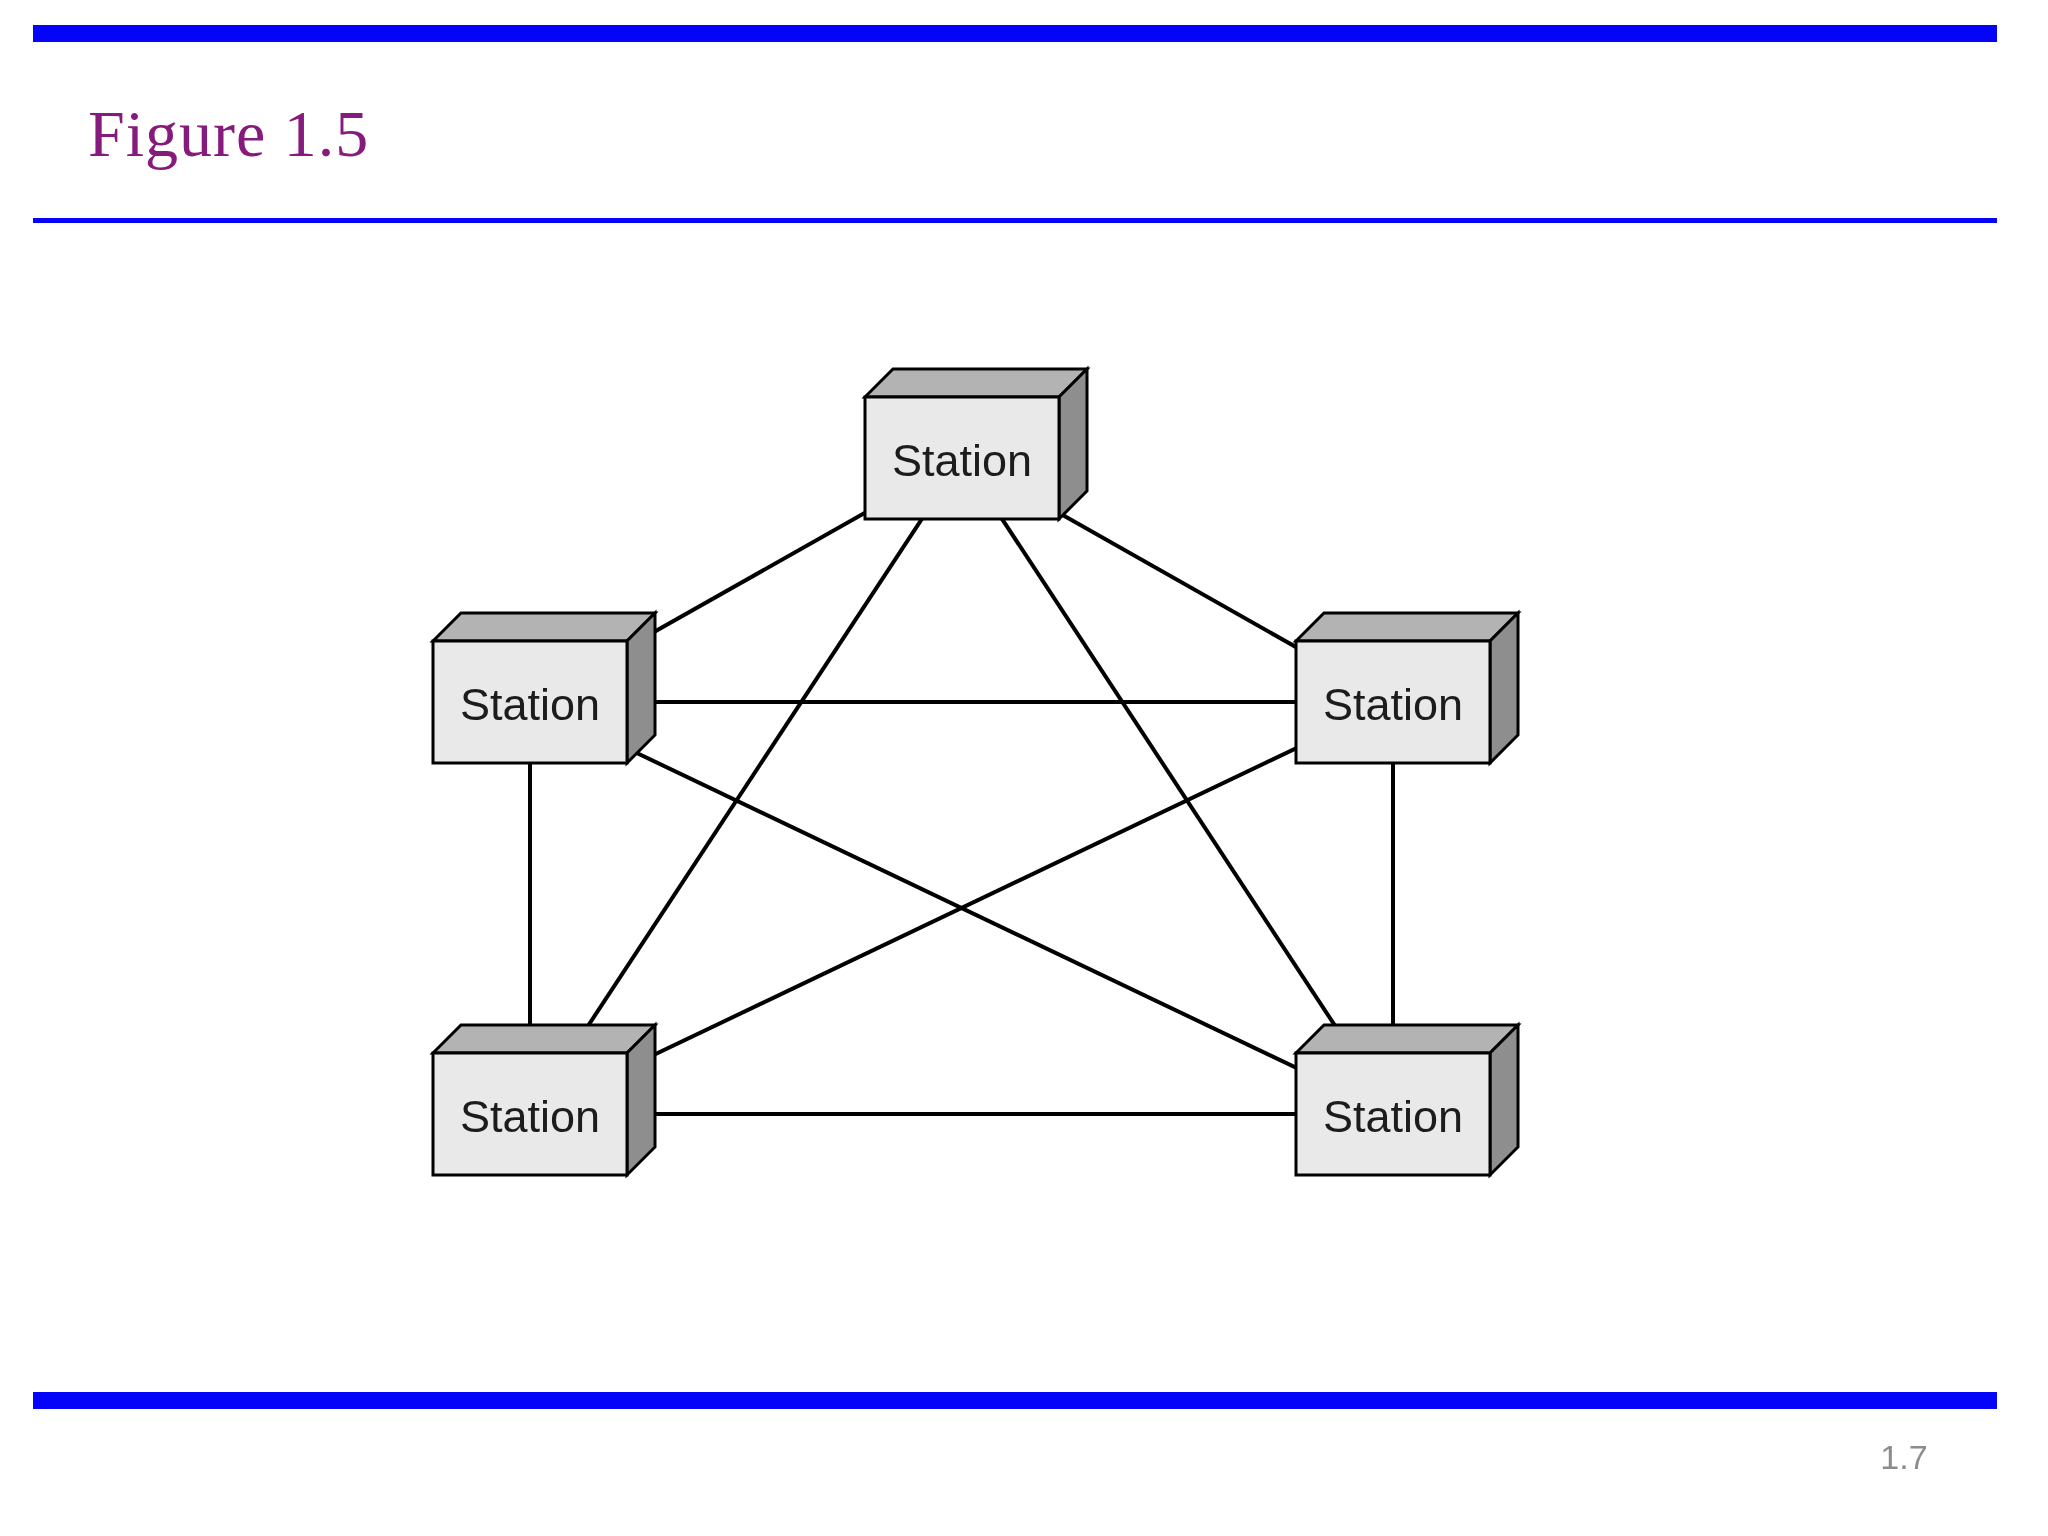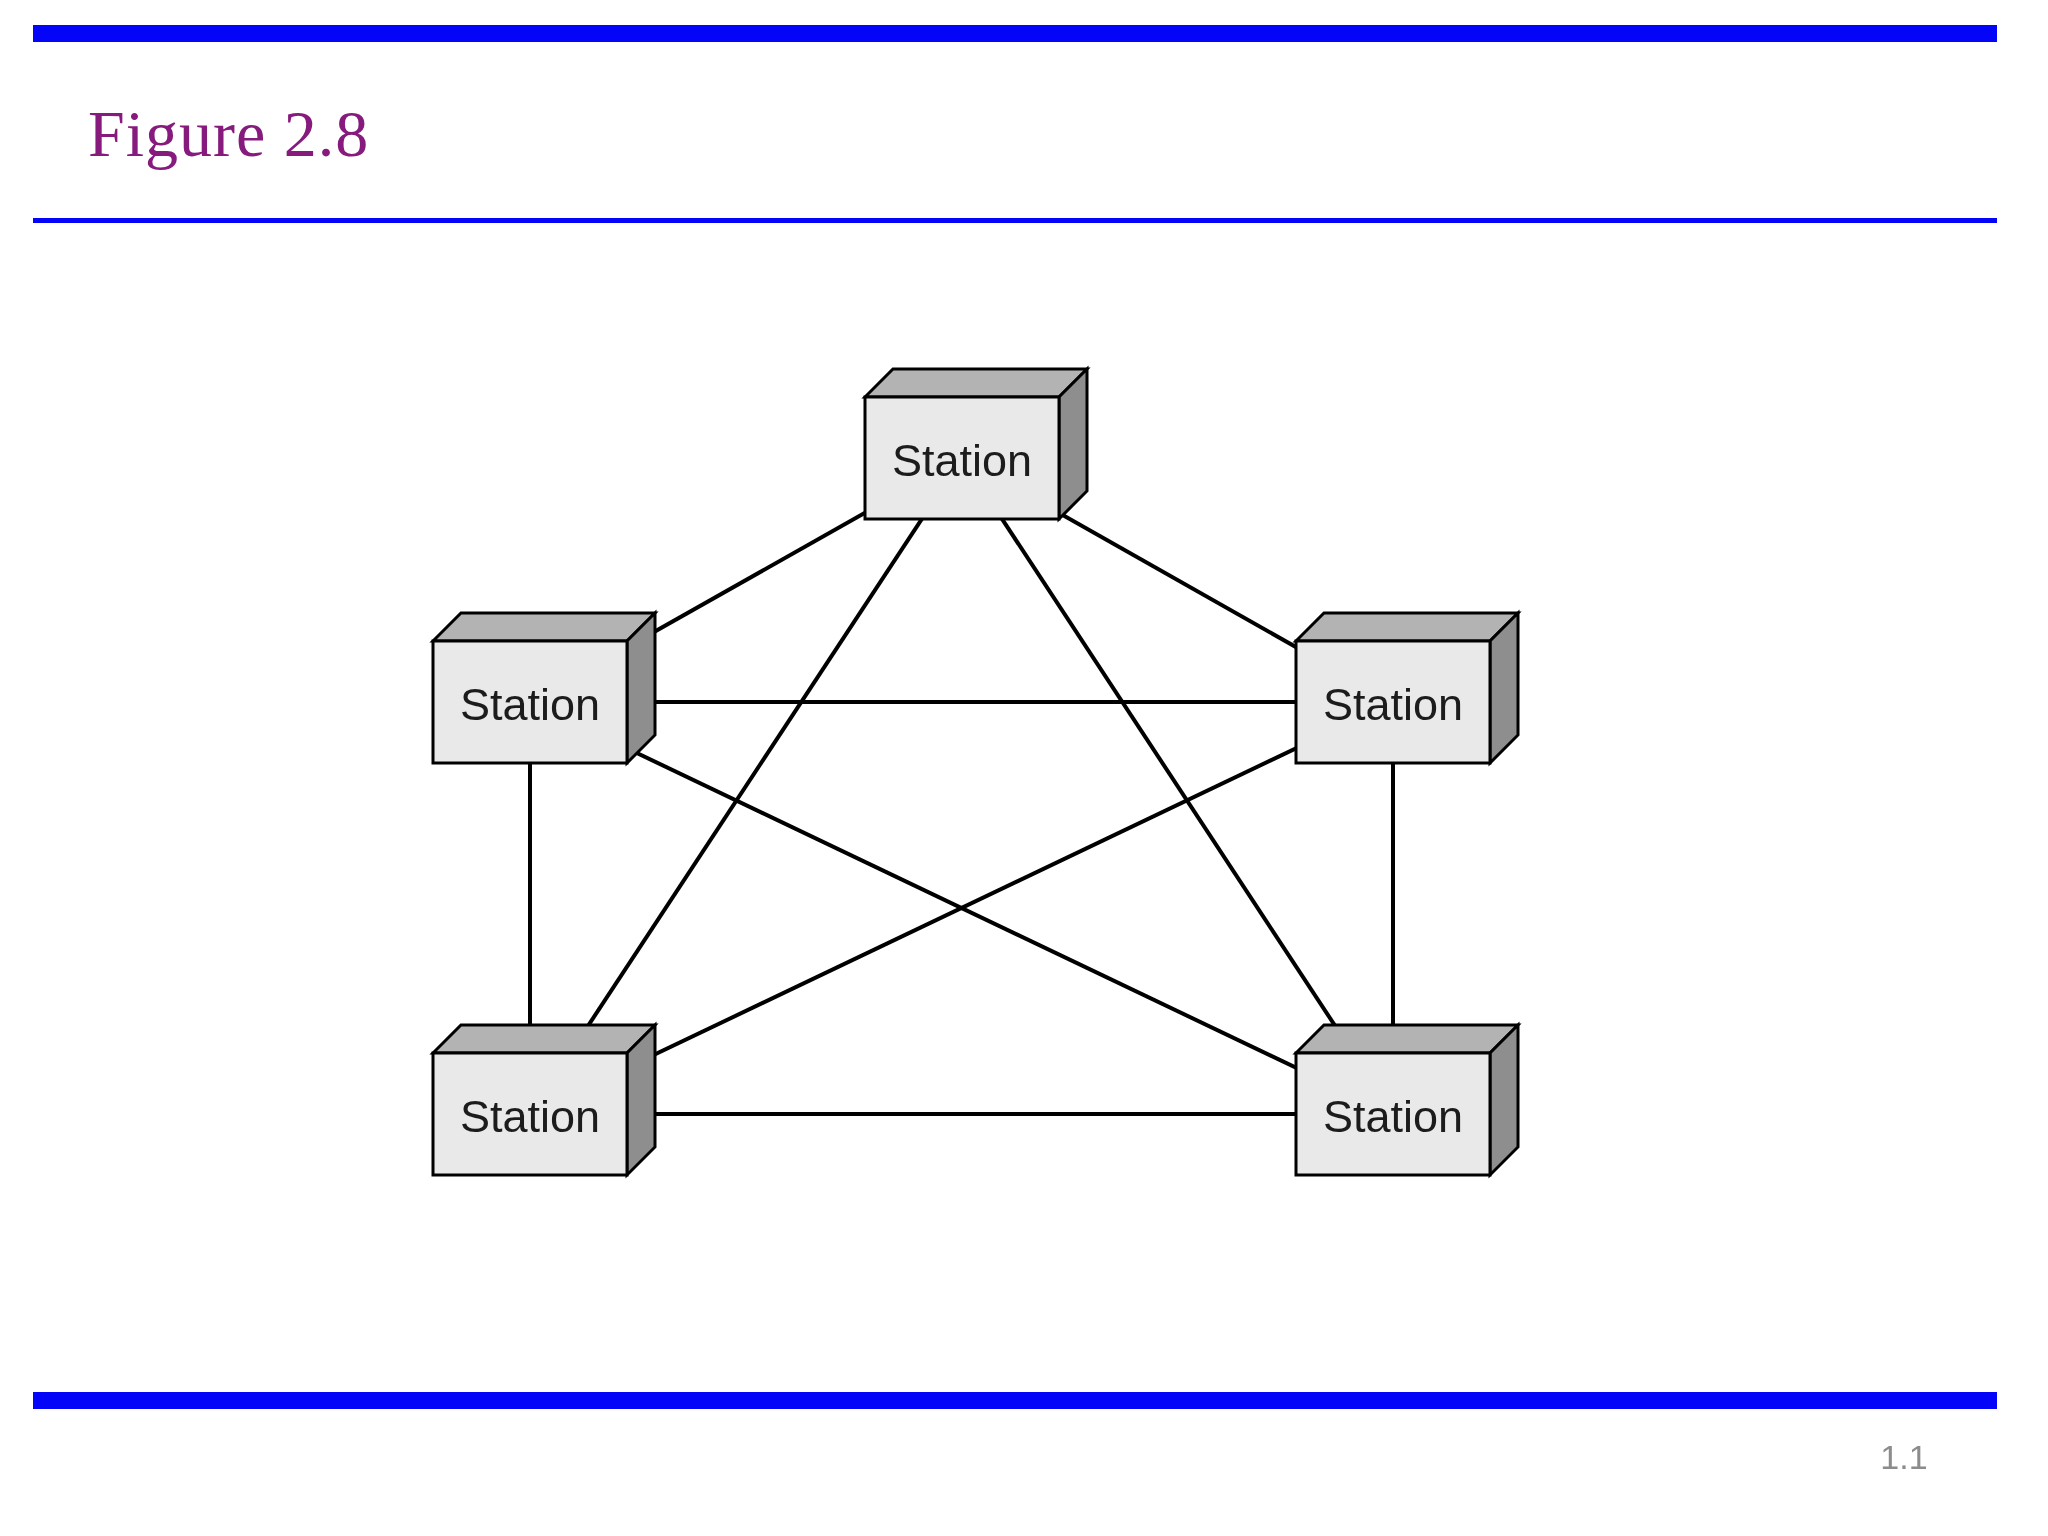--- a/index.html
+++ b/index.html
@@ -89,21 +89,21 @@
     font-size: 34px;
     color: var(--page-gray, #8c8c8c);
   }
 </style>
 </head>
 <body>
 
 <div class="bar bar-top"></div>
 
 <div class="header-row">
-  <span class="figure-label">Figure 2.8</span>
+  <span class="figure-label">Figure 1.5</span>
 </div>
 
 <div class="title-rule"></div>
 
 <svg class="diagram-svg" viewBox="0 0 2048 1536" xmlns="http://www.w3.org/2000/svg">
 
   <g>
     <line class="conn" x1="962" y1="458" x2="530" y2="702"></line>
     <line class="conn" x1="962" y1="458" x2="1393" y2="702"></line>
     <line class="conn" x1="962" y1="458" x2="530" y2="1114"></line>
@@ -147,13 +147,13 @@
   <g>
     <polygon class="face-top" points="1296,1053 1324,1025 1518,1025 1490,1053"></polygon>
     <polygon class="face-side" points="1490,1053 1518,1025 1518,1147 1490,1175"></polygon>
     <rect class="face-front" x="1296" y="1053" width="194" height="122"></rect>
     <text class="station-label" x="1393" y="1116">Station</text>
   </g>
 </svg>
 
 <div class="bar bar-bottom"></div>
 
-<div class="page-number">1.1</div>
+<div class="page-number">1.7</div>
 
 </body></html>

